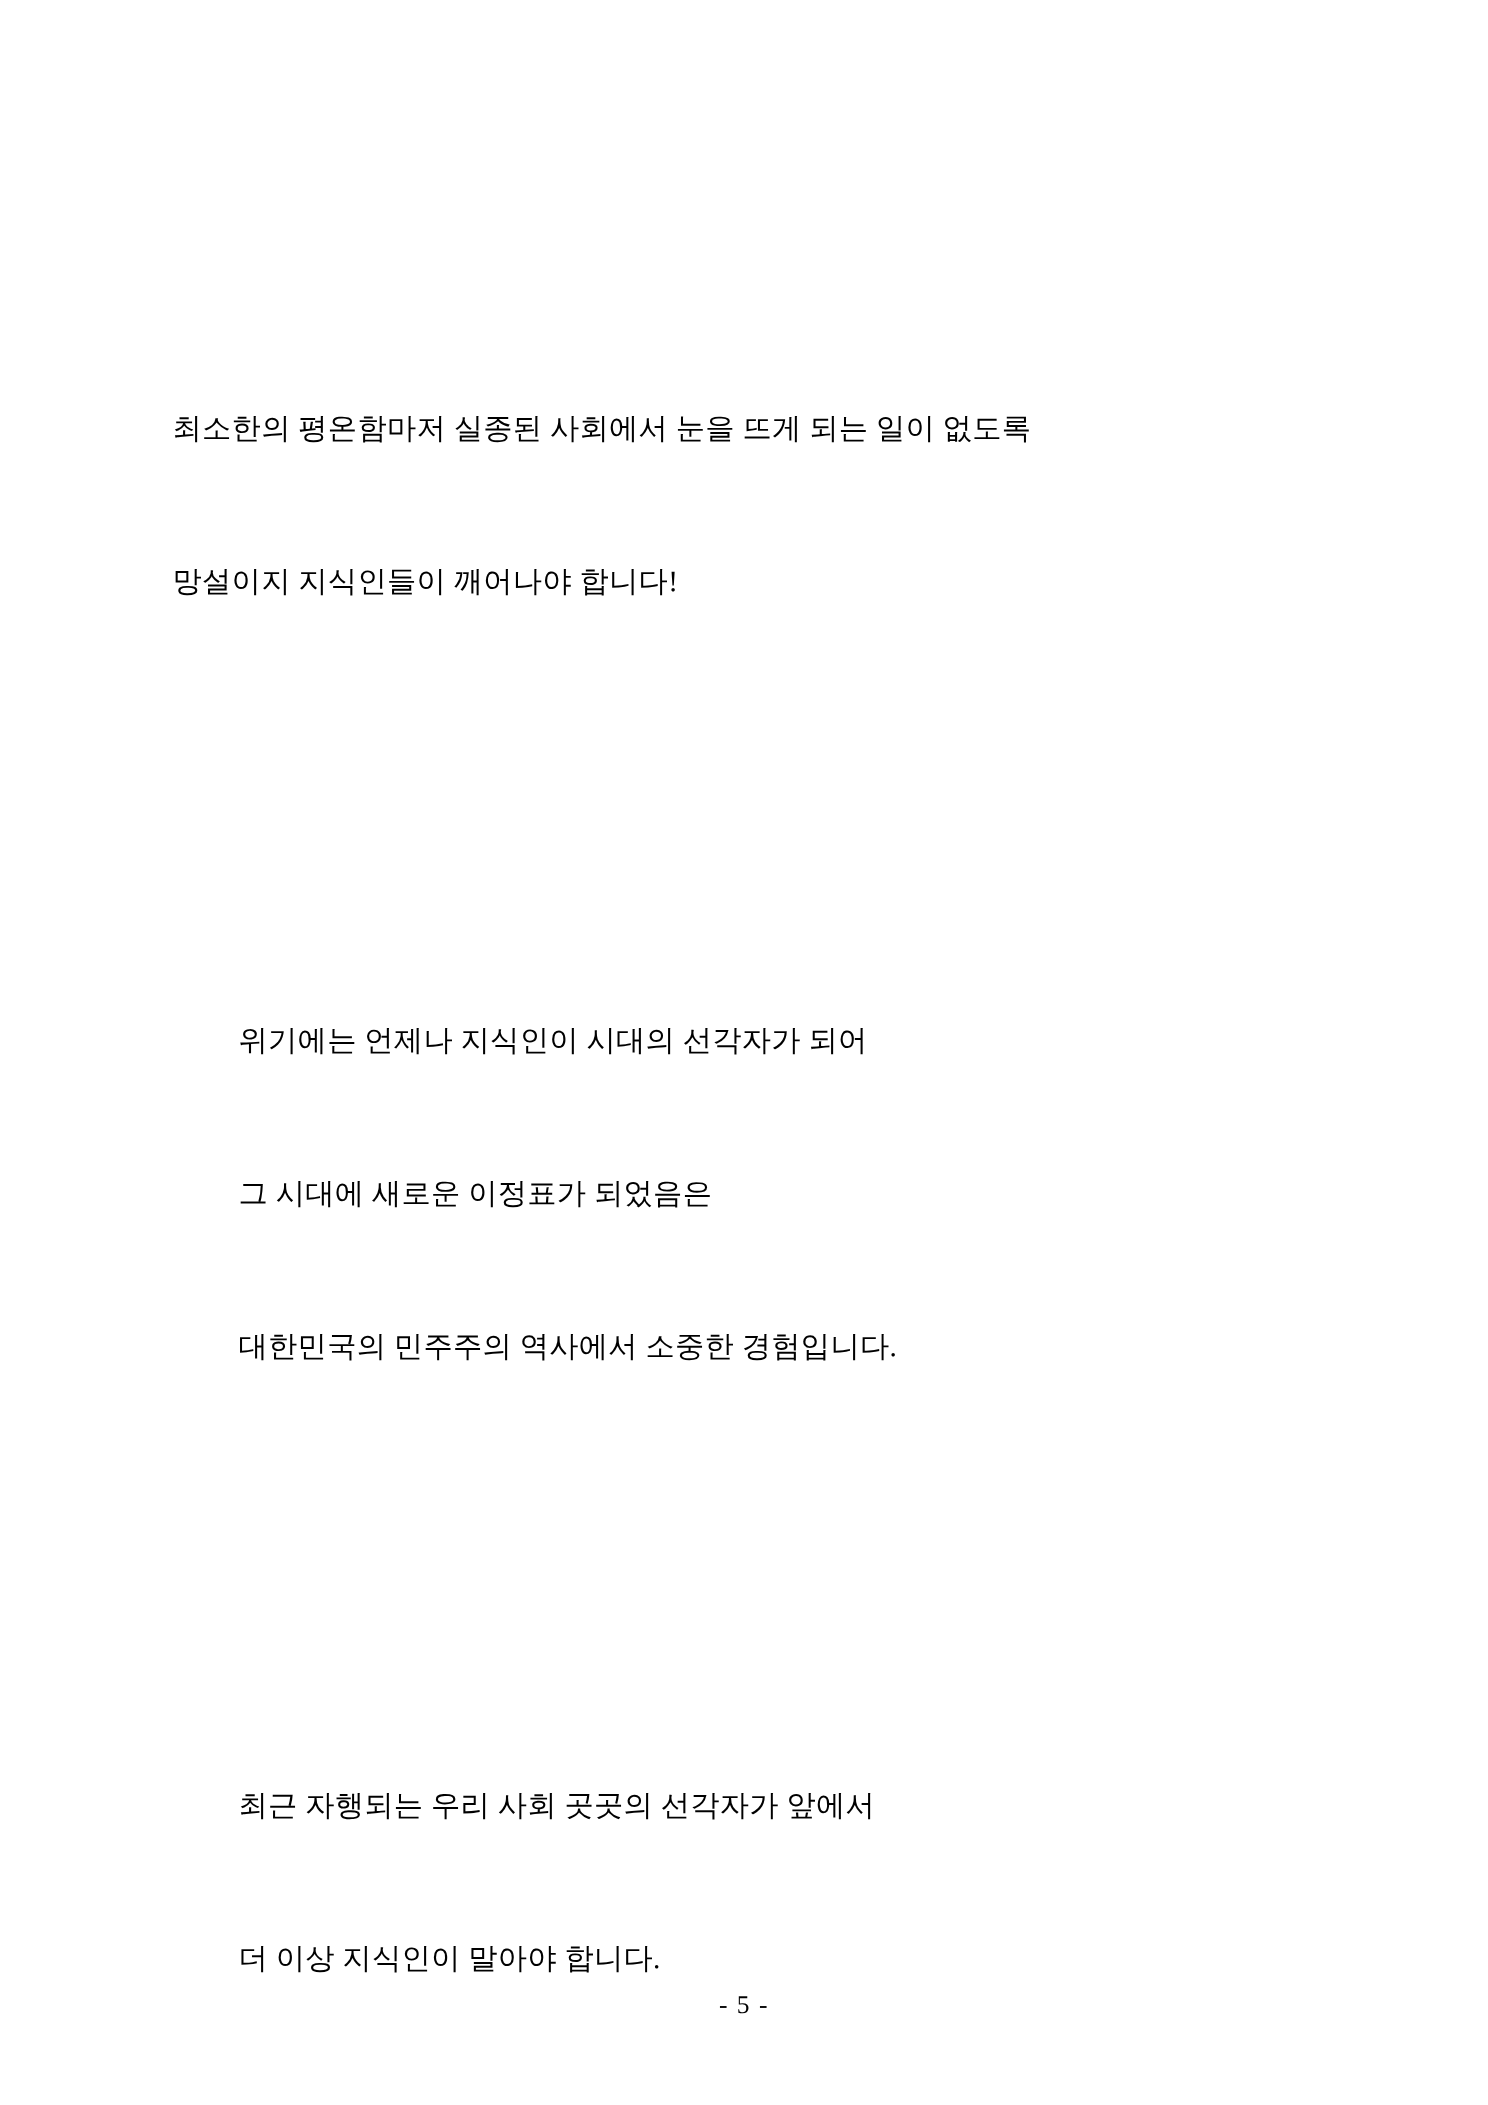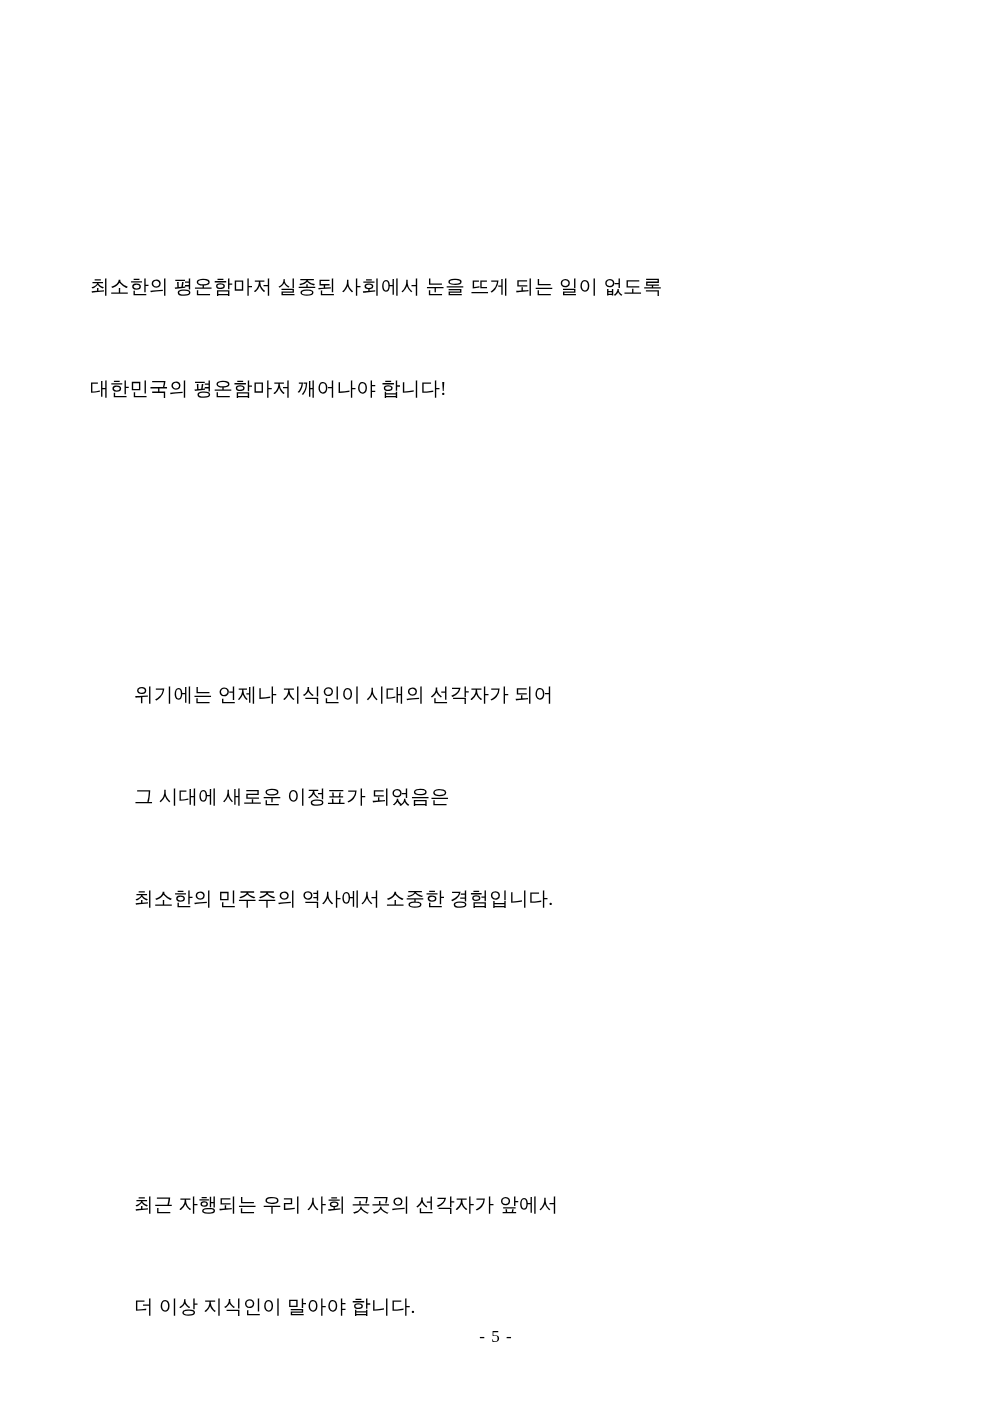--- a/index.html
+++ b/index.html
@@ -13,21 +13,21 @@
     position: relative;
     font-family: "Liberation Serif", "DejaVu Serif", serif;
     color: #000000;
   }
   .page {
     position: absolute;
     top: 0; left: 0;
     width: 992px;
     height: 1403px;
     box-sizing: border-box;
-    padding: 100px 90px 60px 90px;
+    padding: 100px 90px 60px 115px;
   }
   .body-block {
     font-size: 19.5px;
     line-height: 34px;
     letter-spacing: 0.2px;
     white-space: pre-wrap;
   }
   .para {
     margin: 0;
   }
@@ -50,27 +50,27 @@
 </style>
 </head>
 <body>
 
 <div class="page">
 
   <div class="body-block">
 
     <p class="para">
       <span class="line">최소한의 평온함마저 실종된 사회에서 눈을 뜨게 되는 일이 없도록</span>
-      <span class="line">대한민국의 평온함마저 깨어나야 합니다!</span>
+      <span class="line">망설이지 지식인들이 깨어나야 합니다!</span>
     </p>
 
     <p class="para">
       <span class="line">위기에는 언제나 지식인이 시대의 선각자가 되어</span>
       <span class="line">그 시대에 새로운 이정표가 되었음은</span>
-      <span class="line">최소한의 민주주의 역사에서 소중한 경험입니다.</span>
+      <span class="line">대한민국의 민주주의 역사에서 소중한 경험입니다.</span>
     </p>
 
     <p class="para">
       <span class="line">최근 자행되는 우리 사회 곳곳의 선각자가 앞에서</span>
       <span class="line">더 이상 지식인이 말아야 합니다.</span>
     </p>
 
     
 
     

